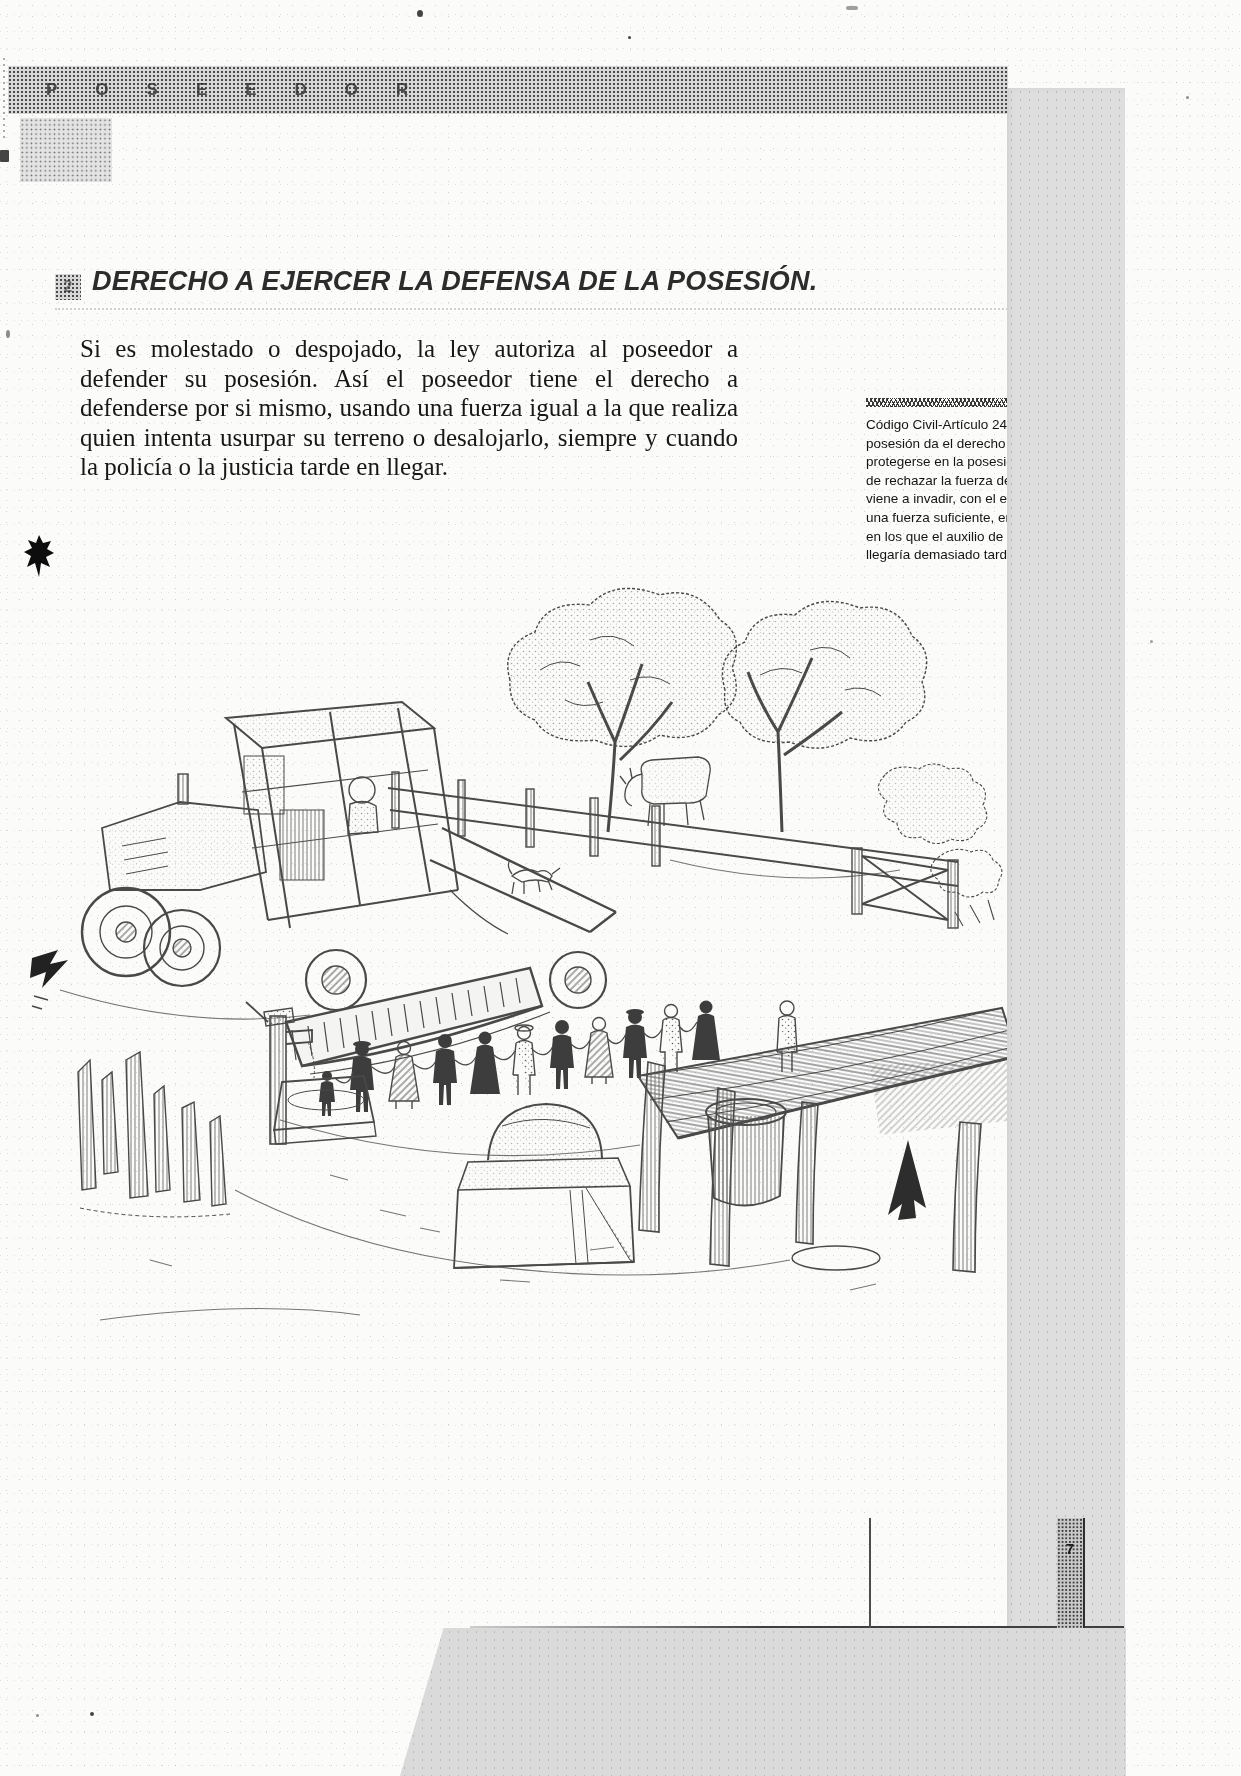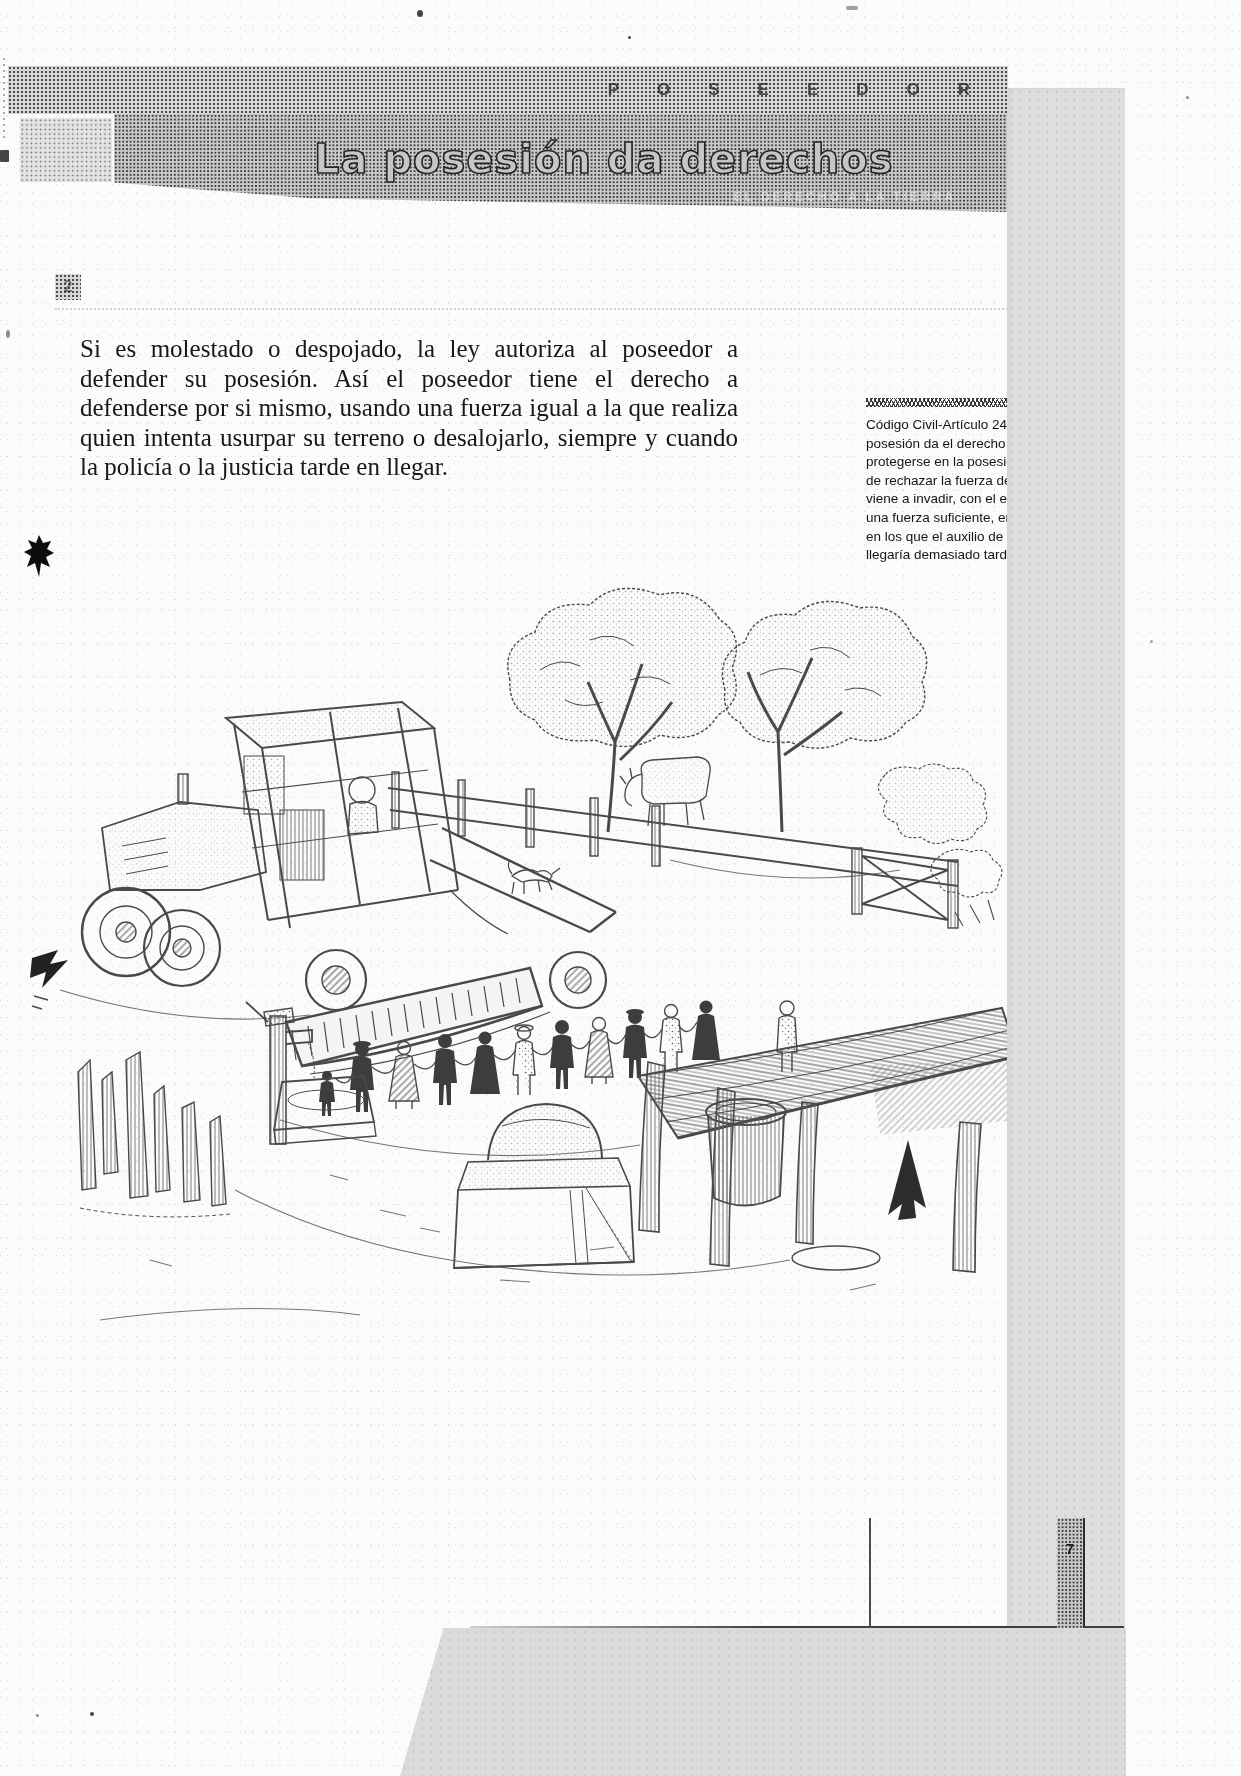--- a/index.html
+++ b/index.html
@@ -8,21 +8,21 @@
     background-image:
       radial-gradient(circle, rgba(110,110,110,.30) .5px, transparent .9px),
       radial-gradient(circle, rgba(90,90,90,.18) .5px, transparent 1px);
     background-size:13px 11px, 7px 17px;
     background-position:0 0, 4px 6px;}
   .halftone{background-color:#d7d7d7;background-image:radial-gradient(#4a4a4a 1px, transparent 1.15px);background-size:4px 4px;}
   .halftone-dark{background-color:#c9c9c9;background-image:radial-gradient(#3d3d3d 1.05px, transparent 1.25px);background-size:3.7px 3.7px;}
   .halftone-light{background-color:#e3e3e3;background-image:radial-gradient(#6a6a6a .8px, transparent 1px);background-size:4.6px 4.6px;}
   .abs{position:absolute;}
   
-  .band1{left:8px;top:66px;width:1000px;height:48px;display:flex;align-items:center;justify-content:flex-end;}
+  .band1{left:8px;top:66px;width:1000px;height:48px;display:flex;align-items:center;justify-content:flex-start;}
   .kicker{font-size:17px;font-weight:700;letter-spacing:38px;padding-left:38px;color:#2e2e2e;opacity:.82;filter:blur(.4px);}
   .band2{left:114px;top:114px;width:894px;height:98px;clip-path:polygon(0 0,100% 0,100% 100%,70% 94%,22% 86%,0 70%);}
   .band2-left{left:20px;top:118px;width:92px;height:64px;}
   .title{left:200px;top:22px;position:absolute;font-family:"DejaVu Sans",sans-serif;font-size:40px;font-weight:700;
     color:#c6c6c6;-webkit-text-stroke:1.6px #242424;letter-spacing:1px;filter:blur(.3px);white-space:nowrap;}
   .subtitle{position:absolute;right:52px;bottom:8px;font-size:12px;letter-spacing:3px;color:rgba(255,255,255,.5);font-weight:700;filter:blur(.5px);}
   
   .bullet{left:55px;top:274px;width:26px;height:26px;display:flex;align-items:center;justify-content:center;
     font-size:16px;font-weight:700;color:rgba(35,35,35,.55);}
   .heading{left:92px;top:266px;font-style:italic;font-weight:700;font-size:27px;color:#2c2c2c;letter-spacing:.2px;
@@ -56,26 +56,23 @@
 </style>
 </head>
 <body>
 
 <div class="page">
 
   <div class="abs band1 halftone">
     <span class="kicker">POSEEDOR</span>
   </div>
   <div class="abs band2-left halftone-light"></div>
-  <div class="abs band2 halftone-dark">
-    <span class="title">La posesión da derechos</span>
-    <span class="subtitle">EL DERECHO A LA TIERRA</span>
-  </div>
 
   <div class="abs bullet halftone">2</div>
+  <div class="abs heading">DERECHO A EJERCER LA DEFENSA DE LA POSESIÓN.</div>
   <div class="abs heading-rule"></div>
 
   <div class="abs paragraph">Si es molestado o despojado, la ley autoriza al poseedor a defender su posesión. Así el poseedor tiene el derecho a defenderse por si mismo, usando una fuerza igual a la que realiza quien intenta usurpar su terreno o desalojarlo, siempre y cuando la policía o la justicia tarde en llegar.</div>
 
   <div class="abs sidebar">
     <div class="squiggle"></div>
     <div class="sidebar-note">Código Civil-Artículo 2470 "la posesión da el derecho de protegerse en la posesión propia, de rechazar la fuerza de quien viene a invadir, con el empleo de una fuerza suficiente, en los casos en los que el auxilio de la justicia llegaría demasiado tarde".</div>
   </div>
 
   <svg class="abs art" width="990" height="790" viewBox="0 0 990 790">

